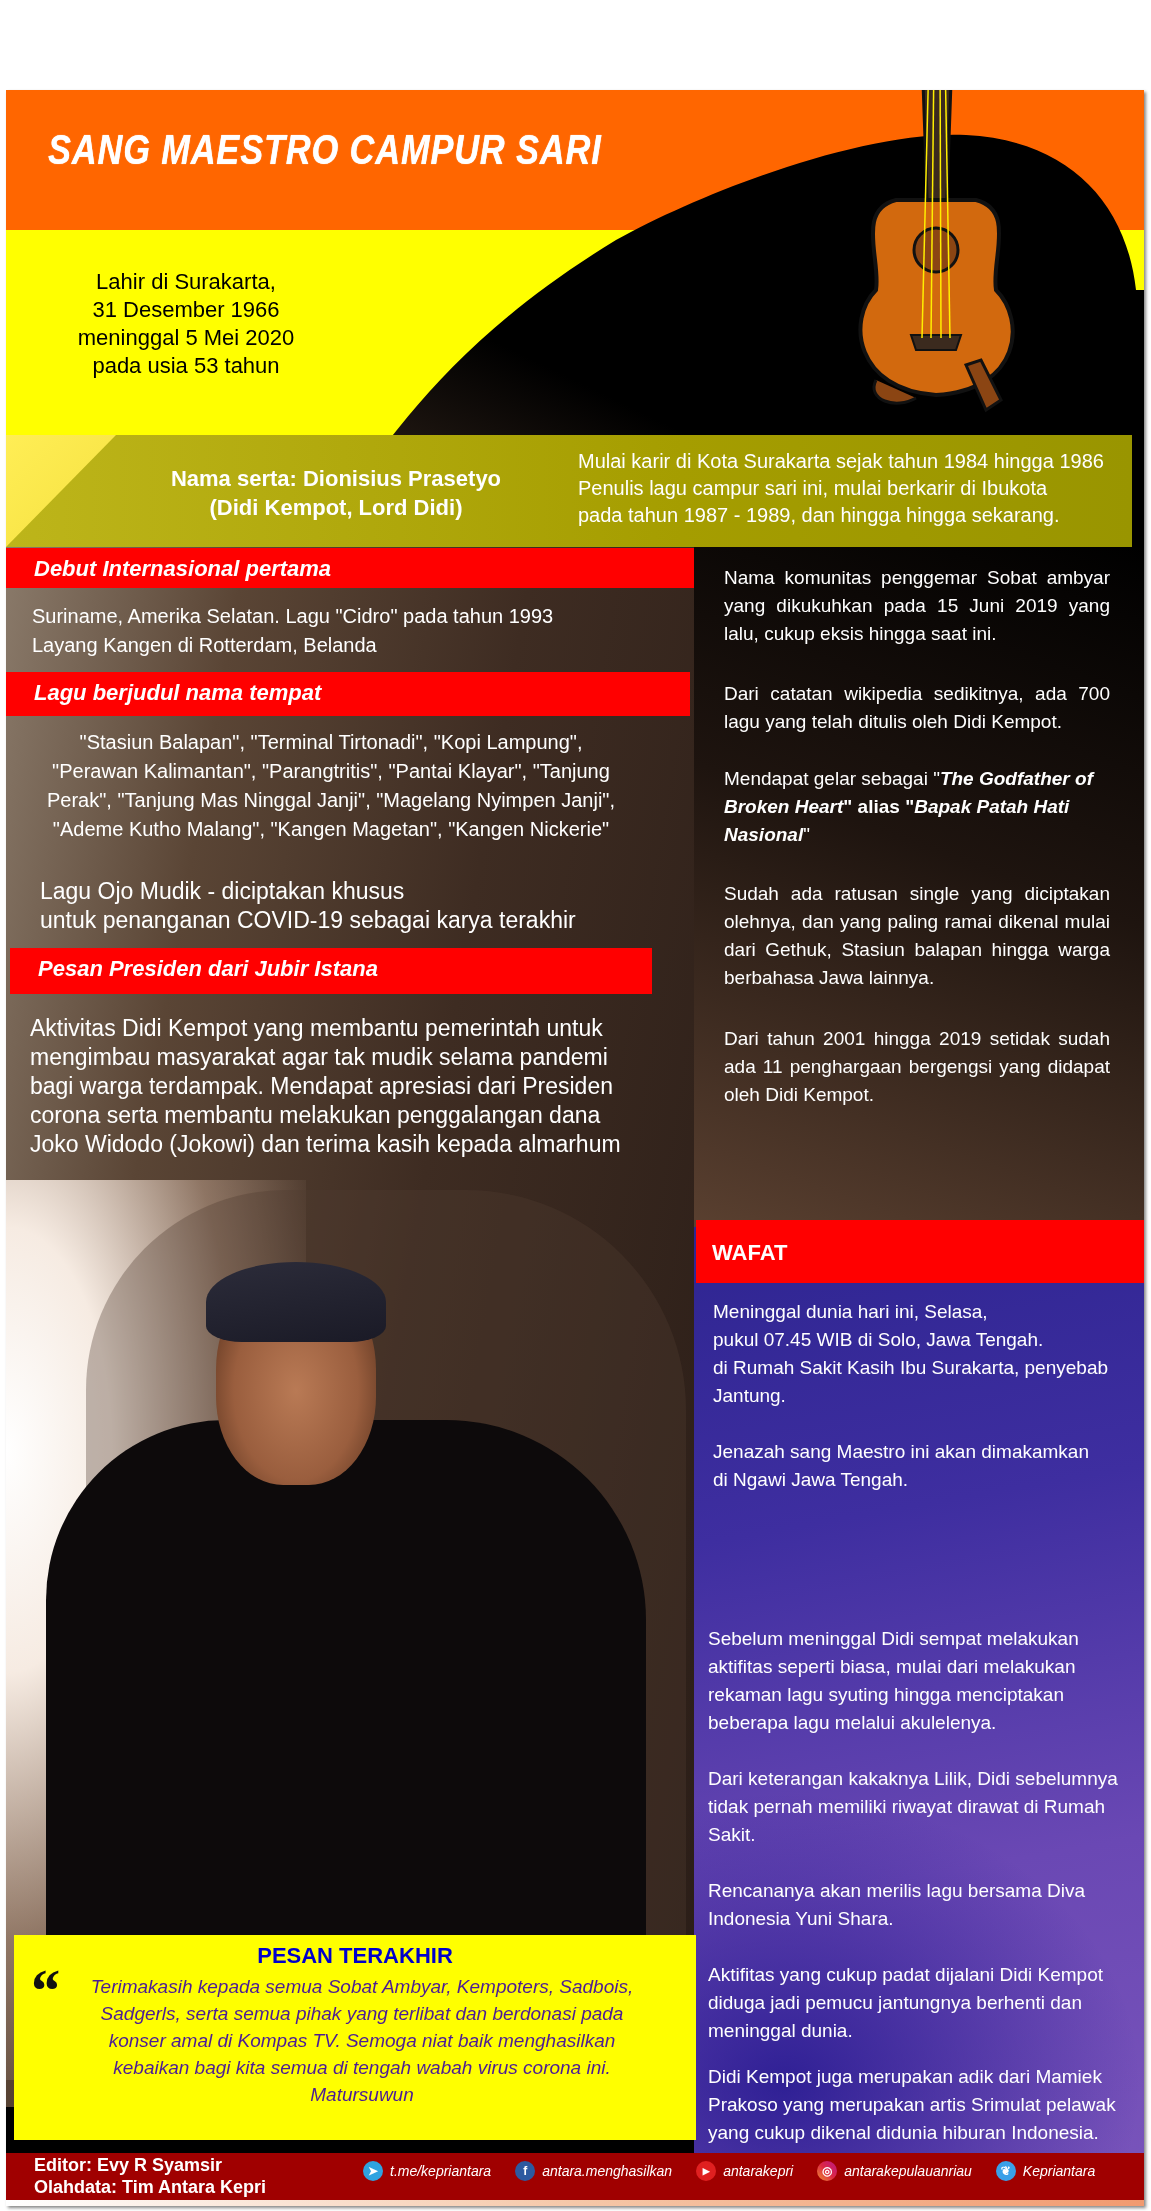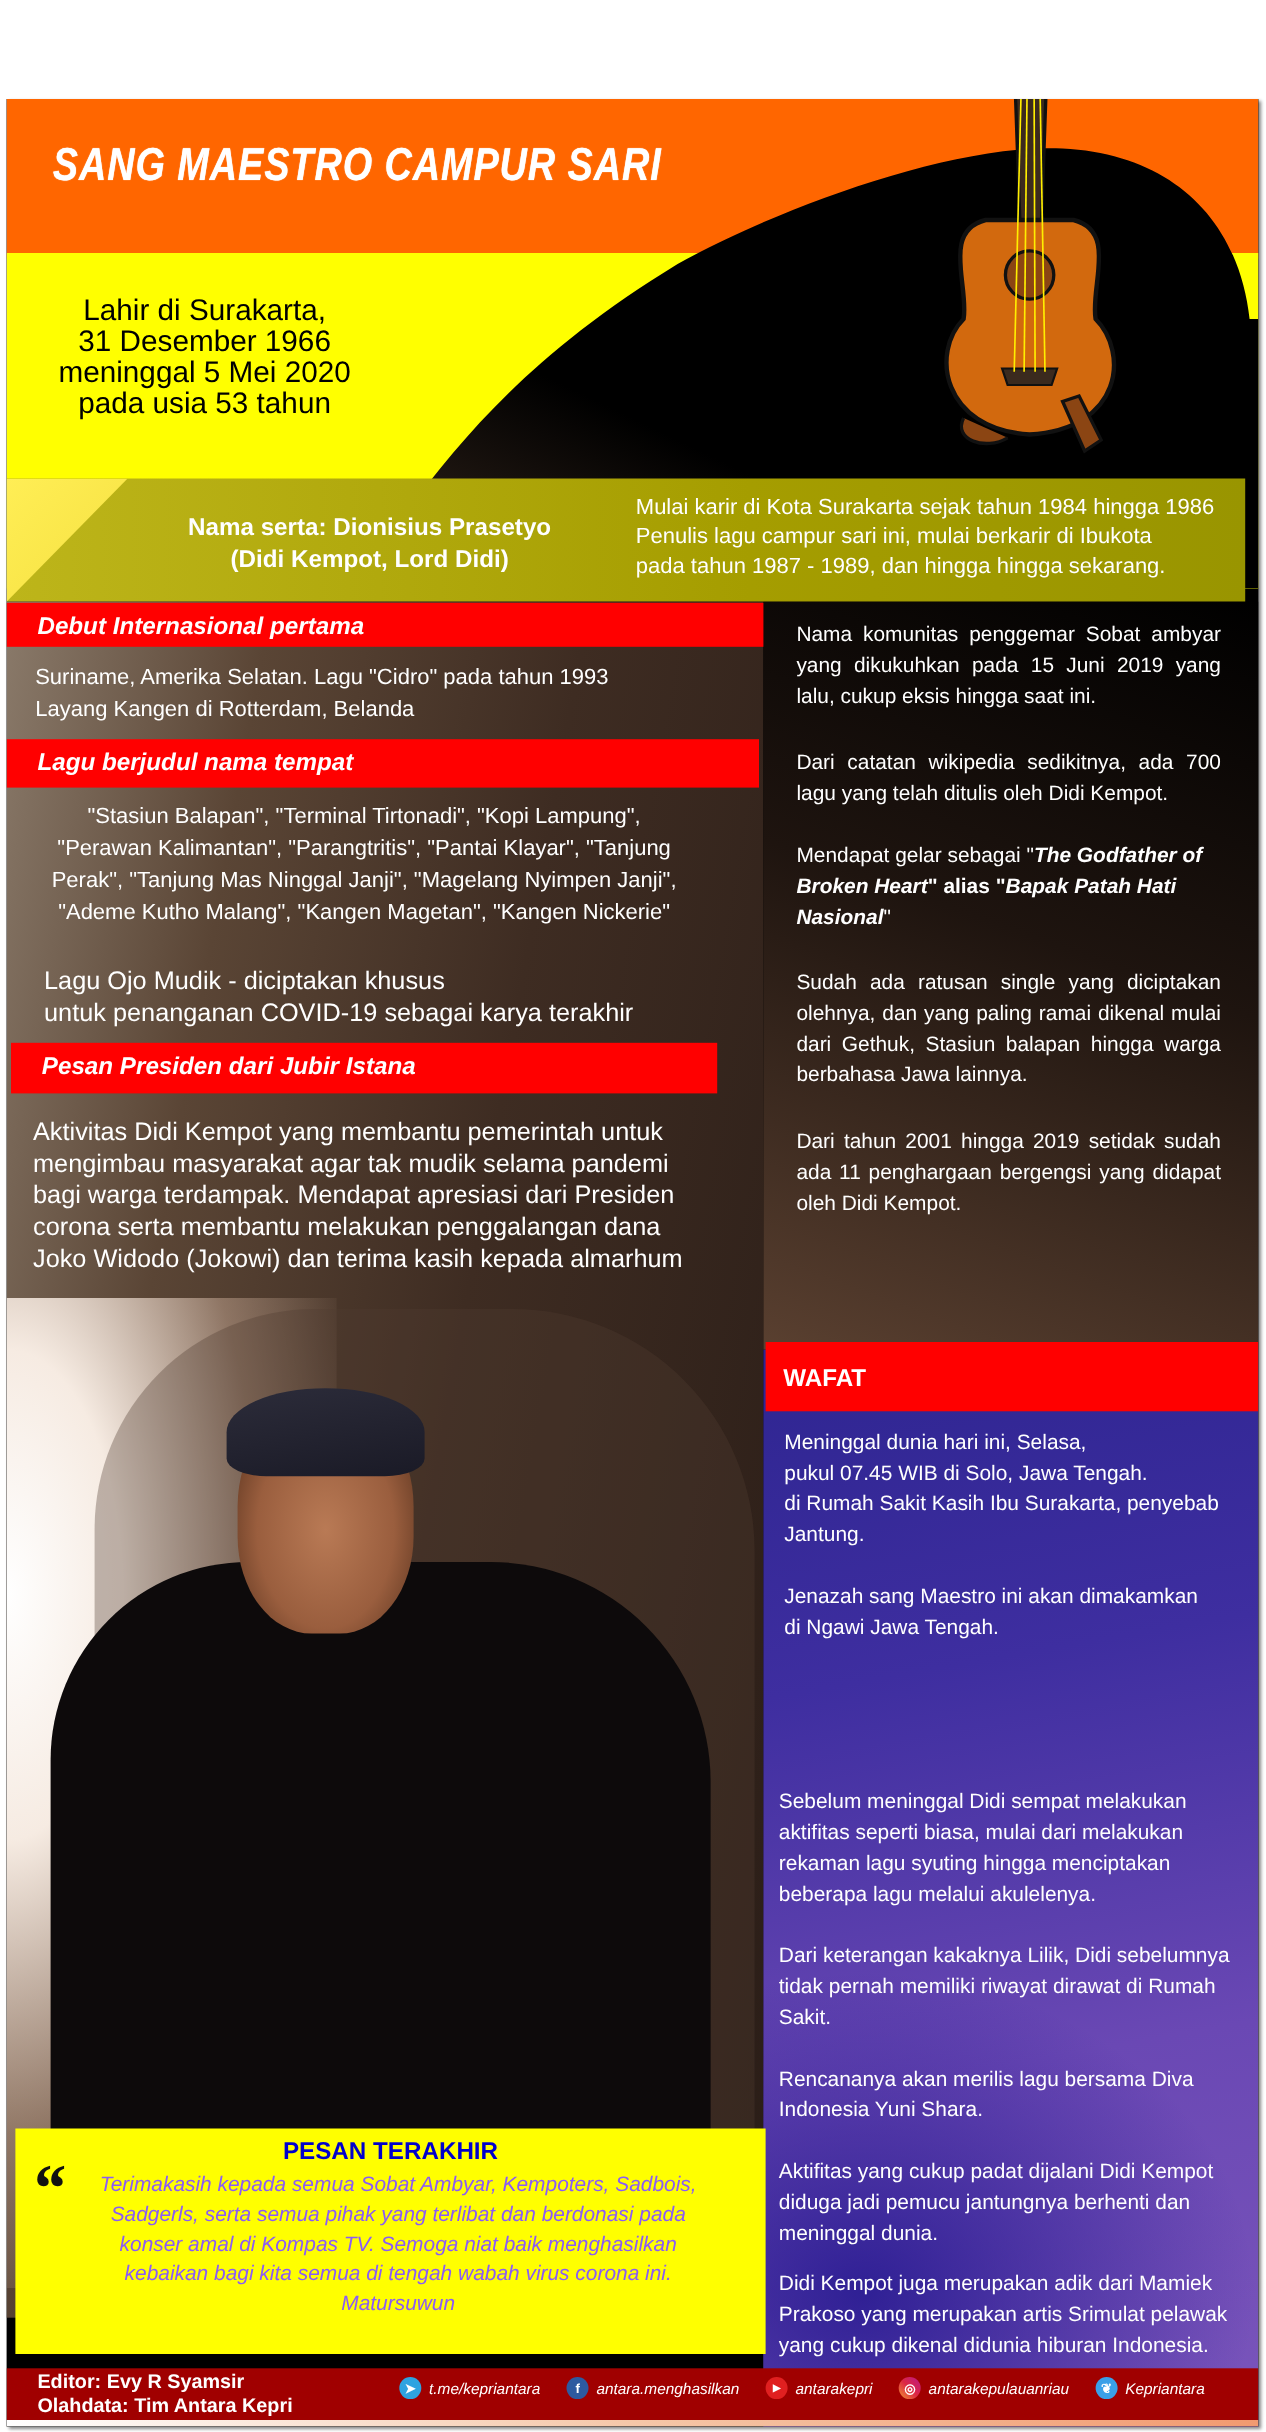--- a/index.html
+++ b/index.html
@@ -4,21 +4,21 @@
 <style>
   html,body{margin:0;padding:0;background:#ffffff;}
   body{width:1151px;height:2211px;position:relative;overflow:hidden;font-family:"Liberation Sans",sans-serif;}
   .poster{position:absolute;left:6px;top:90px;width:1138px;height:2116px;background:#000;overflow:hidden;box-shadow:2px 2px 3px #888;}
   .abs{position:absolute;}
   
   .orange{left:0;top:0;width:1138px;height:145px;background:#ff6600;}
   .yellow{left:0;top:140px;width:1138px;height:305px;background:#ffff00;}
   .blackwave{left:0;top:0;width:1138px;height:445px;}
   .title{left:42px;top:36px;font-family:"Liberation Sans",sans-serif;font-weight:bold;font-style:italic;color:#fff;font-size:42px;letter-spacing:1px;transform:scaleX(0.82);transform-origin:left top;text-shadow:0 0 1px #fff;}
-  .birth{left:40px;top:178px;width:280px;text-align:center;font-size:27px;line-height:28px;color:#000;}
+  .birth{left:40px;top:178px;width:280px;text-align:center;font-size:22px;line-height:28px;color:#000;}
   
   .olive{left:0;top:345px;width:1126px;height:112px;background:linear-gradient(90deg,#bdb51a,#a59d00 60%,#999500);}
   .olive-tri{left:0;top:345px;width:110px;height:112px;background:linear-gradient(135deg,#ffee55,#f5e040);clip-path:polygon(0 0,100% 0,0 100%);}
   .name{left:120px;top:374px;width:420px;text-align:center;color:#fff;font-weight:bold;font-size:22px;line-height:29px;}
   .career{left:572px;top:358px;width:560px;color:#fff;font-size:20px;line-height:27px;}
   
   .leftbg{left:0;top:457px;width:688px;height:1560px;background:linear-gradient(100deg,#8a7a6a 0%,#5a4535 25%,#3e2c22 55%,#2a1d17 100%);}
   .rightbg{left:688px;top:457px;width:450px;height:680px;background:linear-gradient(200deg,#000 0%,#1e140f 45%,#5a4030 100%);}
   .photo-glow{left:0;top:1090px;width:300px;height:900px;background:radial-gradient(ellipse at 0% 30%,#fff 0%,#f6ebe2 25%,rgba(200,170,150,0.5) 55%,rgba(0,0,0,0) 80%);}
   .redbar{background:#ff0000;color:#fff;font-weight:bold;font-style:italic;font-size:22px;}
@@ -48,21 +48,21 @@
   .wafat-bar{left:690px;top:1130px;width:448px;height:63px;background:#ff0000;}
   .wafat-bar span{position:absolute;left:16px;top:20px;color:#fff;font-weight:bold;font-size:22px;}
   .wafat-txt{left:707px;top:1208px;width:430px;color:#fff;font-size:19px;line-height:28px;}
   .seb-bar{left:692px;top:1461px;width:446px;height:61px;background:#ff0000;}
   .seb-bar span{position:absolute;left:24px;top:18px;color:#fff;font-weight:bold;font-size:22px;}
   .seb-txt{left:702px;top:1535px;width:430px;color:#fff;font-size:19px;line-height:28px;}
   
   .quote{left:8px;top:1845px;width:682px;height:205px;background:#ffff00;}
   .quote-title{left:0;top:8px;width:682px;text-align:center;color:#0000cc;font-weight:bold;font-size:22px;}
   .quote-mark{left:14px;top:20px;font-size:62px;font-weight:bold;font-style:italic;color:#111;font-family:"Liberation Serif",serif;}
-  .quote-txt{left:48px;top:38px;width:600px;text-align:center;color:#8b5cf6;font-style:italic;font-size:19px;line-height:27px;}
+  .quote-txt{left:48px;top:38px;width:600px;text-align:center;color:#4c1d95;font-style:italic;font-size:19px;line-height:27px;}
   
   .footer{left:0;top:2063px;width:1138px;height:47px;background:#a00000;}
   .credits{left:28px;top:2064px;color:#fff;font-weight:bold;font-size:18px;line-height:22px;}
   .social{left:357px;top:2071px;display:flex;gap:24px;align-items:center;}
   .soc{display:flex;align-items:center;gap:7px;color:#fff;font-style:italic;font-size:14px;}
   .ico{width:20px;height:20px;border-radius:50%;display:inline-flex;align-items:center;justify-content:center;color:#fff;font-size:12px;font-weight:bold;font-style:normal;}
   .footer-strip{left:0;top:2110px;width:1138px;height:6px;background:linear-gradient(90deg,#fff,#f5c7a8,#f19a70);}
   .guitar{left:830px;top:-90px;width:200px;height:420px;}
 </style>
 </head>

